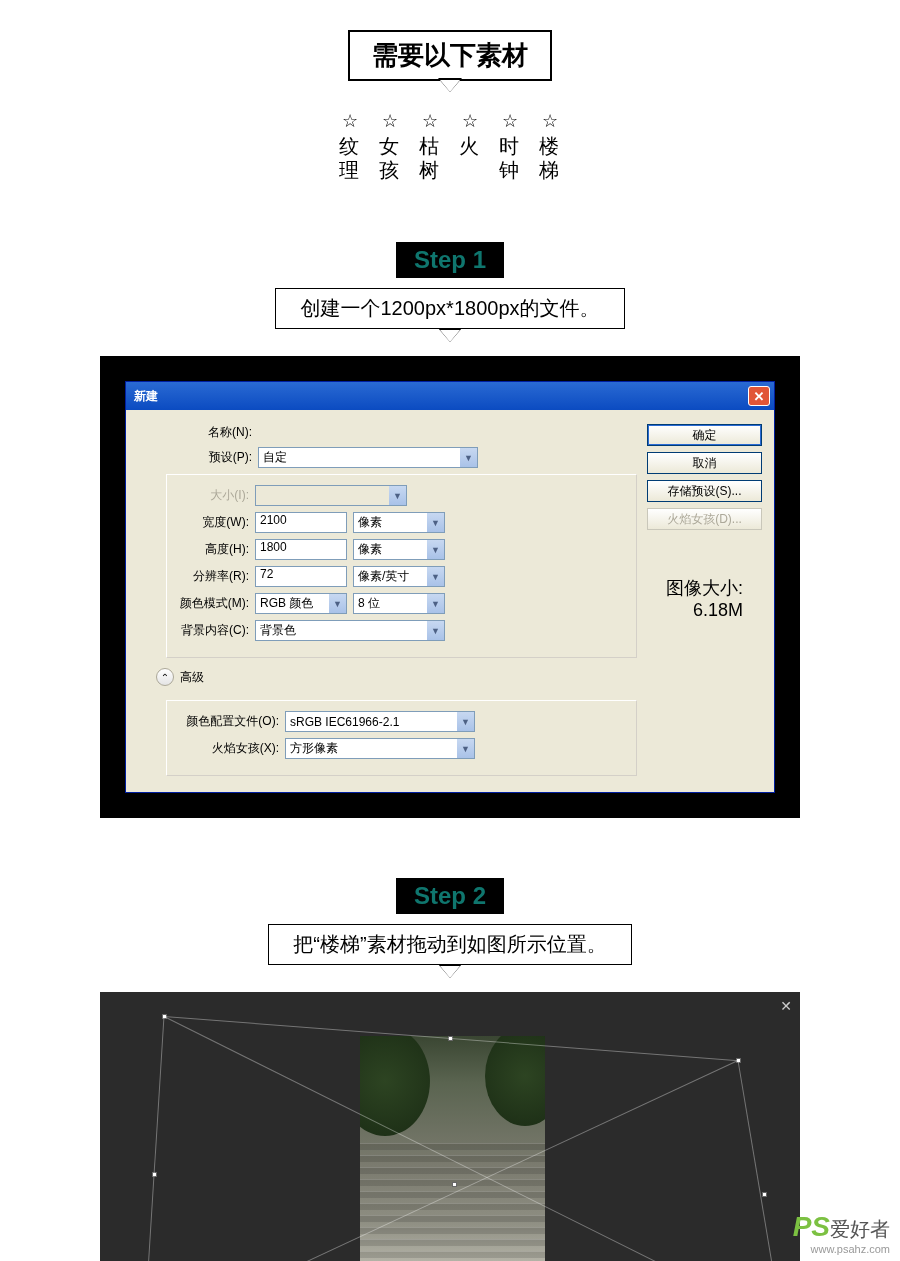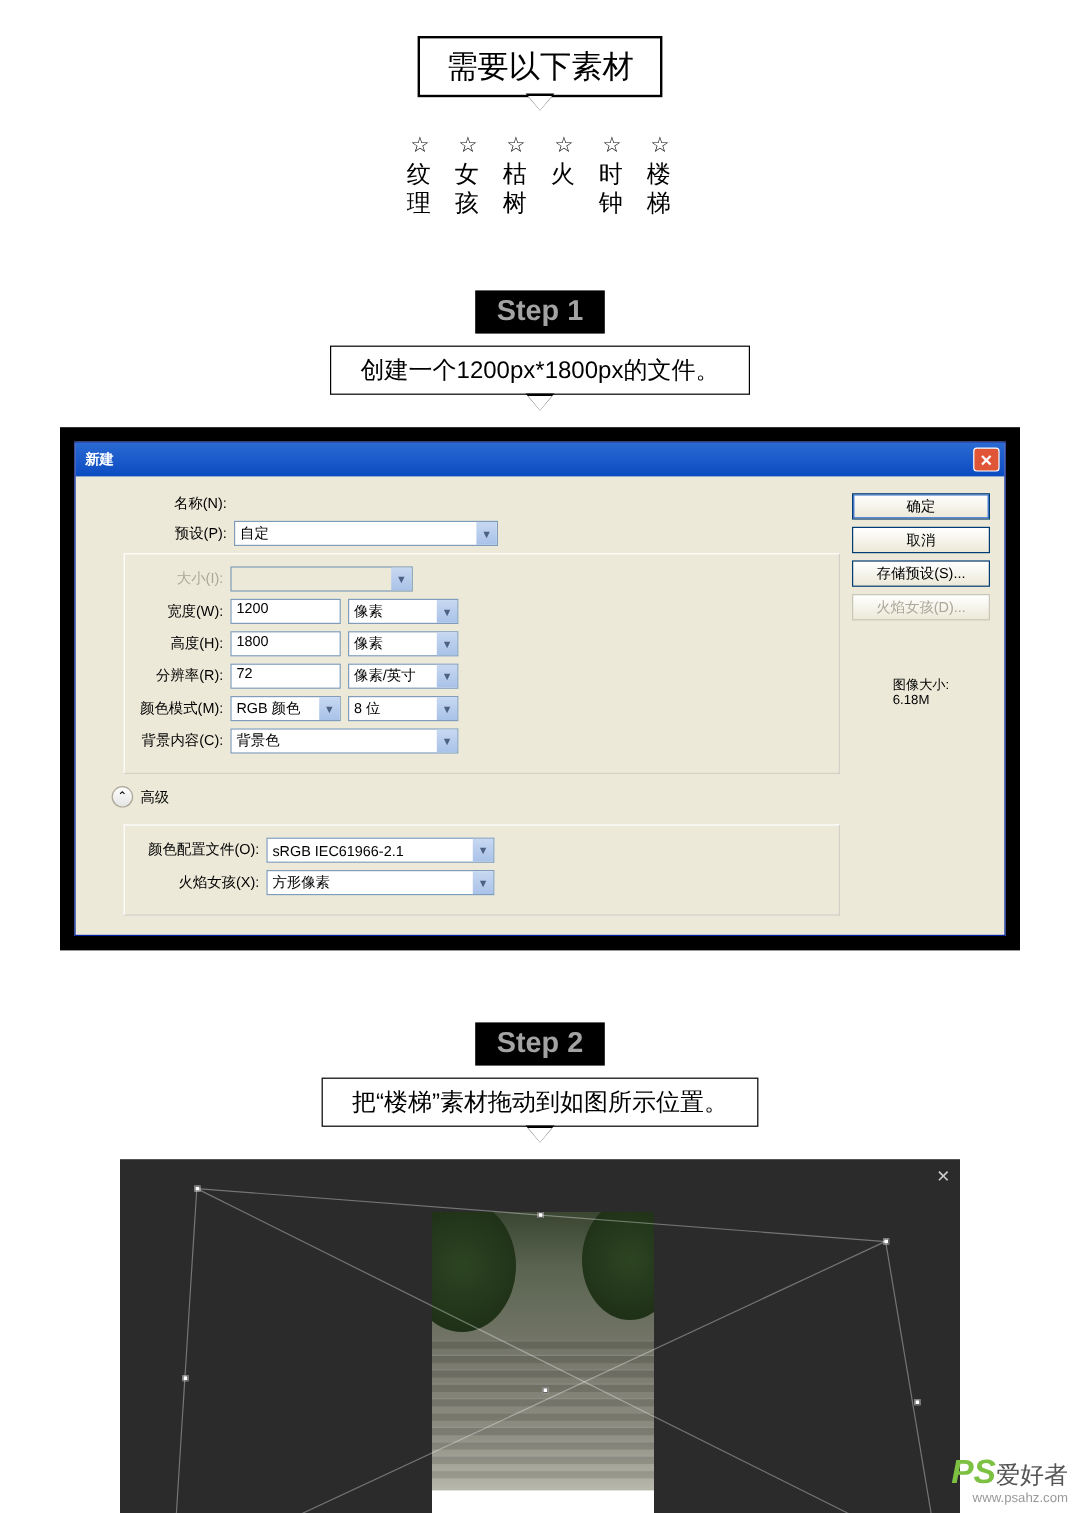--- a/index.html
+++ b/index.html
@@ -1,45 +1,45 @@
 <!DOCTYPE html>
 <html><head>
 <meta charset="utf-8">
 <style>
 *{box-sizing:border-box;margin:0;padding:0}
 body{font-family:"Microsoft YaHei",SimSun,Arial,sans-serif;background:#fff;width:900px;margin:0 auto;color:#000}
-.hdr-box{border:2px solid #000;padding:6px 22px;margin:30px auto 0;display:block;width:fit-content;font-size:26px;font-weight:normal}
+.hdr-box{border:2px solid #000;padding:6px 22px;margin:30px auto 0;display:block;width:fit-content;font-size:26px;font-weight:bold}
 .pointer{width:0;height:0;border-left:10px solid transparent;border-right:10px solid transparent;border-top:12px solid #fff;margin:-1px auto 0;position:relative}
 .pointer::before{content:"";position:absolute;left:-12px;top:-14px;border-left:12px solid transparent;border-right:12px solid transparent;border-top:14px solid #000;z-index:-1}
 .mats{display:flex;justify-content:center;gap:18px;margin-top:18px}
 .mat{display:flex;flex-direction:column;align-items:center;font-size:20px}
 .mat .star{font-size:18px;margin-bottom:2px}
 .mat .lbl{writing-mode:horizontal-tb;text-align:left;line-height:1.2;width:22px}
-.step-tag{background:#000;color:#a3a3a3;font-size:24px;font-weight:bold;padding:4px 18px;width:fit-content;margin:60px auto 1px}
+.step-tag{background:#000;color:#0f766e;font-size:24px;font-weight:bold;padding:4px 18px;width:fit-content;margin:60px auto 1px}
 .desc-box{border:1px solid #000;padding:6px 24px;margin:10px auto 2px;width:fit-content;font-size:20px}
-.dlg-wrap{background:#000;padding:12px;width:800px;margin:14px auto 0}
+.dlg-wrap{background:#000;padding:25px;width:700px;margin:14px auto 0}
 .dlg{background:#ece9d8;border:1px solid #001ea0;font-family:Tahoma,SimSun,sans-serif;font-size:12px}
 .titlebar{background:linear-gradient(to bottom,#2a6ad3,#0b4bc1);color:#fff;display:flex;align-items:center;justify-content:space-between;padding:4px 4px 4px 8px;font-weight:bold}
 .closebtn{background:#e15537;border:1px solid #fff;border-radius:3px;width:22px;height:20px;color:#fff;display:flex;align-items:center;justify-content:center;font-weight:bold;font-size:13px}
 .dlg-body{display:flex;padding:14px 12px 16px 12px;gap:10px}
 .left-col{flex:1}
 .row{display:flex;align-items:center;margin-bottom:6px}
 .lbl-r{width:120px;text-align:right;padding-right:6px;color:#000}
 .lbl-r.dim{color:#aca899}
 .txt-inp{border:1px solid #7f9db9;background:#fff;height:21px;padding:0 4px}
 .sel{border:1px solid #7f9db9;background:#fff;height:21px;display:flex;align-items:center;justify-content:space-between;padding:0 0 0 4px}
 .sel .arr{width:17px;height:19px;background:linear-gradient(to bottom,#c7d8f1,#a9c2e8);display:flex;align-items:center;justify-content:center;font-size:9px;color:#4d6185}
 .fieldset{border:1px solid #d4d0c8;border-top:1px solid #fff;border-left:1px solid #fff;padding:10px 8px;margin-left:28px}
 .adv-row{display:flex;align-items:center;gap:6px;margin:10px 0 14px 18px}
 .adv-circ{width:18px;height:18px;border-radius:50%;border:1px solid #aca899;background:linear-gradient(#fff,#e4e4e4);display:flex;align-items:center;justify-content:center;font-size:10px}
 .right-col{width:115px;display:flex;flex-direction:column;gap:6px;align-items:center}
 .btn{border:1px solid #003c74;background:linear-gradient(#fff,#ece9d8);height:22px;width:100%;font-size:12px;display:flex;align-items:center;justify-content:center}
 .btn.dim{color:#aca899;border-color:#c9c7ba}
 .btn.primary{box-shadow:0 0 0 1px #2a6ad3 inset}
-.info-txt{text-align:left;font-size:11px;margin-top:40px}
+.info-txt{text-align:right;font-size:18px;margin-top:40px}
 .step2-img{width:700px;height:370px;margin:14px auto 0;background:#2b2b2b;position:relative;overflow:hidden}
 .closex{position:absolute;top:6px;right:8px;color:#ccc;font-size:14px}
 .handle{position:absolute;width:5px;height:5px;background:#fff;border:1px solid #666}
 .tline{position:absolute;background:rgba(255,255,255,.35);height:1px;transform-origin:left center}
 .canvas{position:absolute;left:260px;top:44px;width:185px;height:298px;background:#fff}
 .photo{position:absolute;left:260px;top:44px;width:185px;height:232px;background:linear-gradient(180deg,#3a4632 0%,#5a6450 20%,#7a7a6e 55%,#8e8e82 80%,#b9b8ac 100%);overflow:hidden}
 .stair{position:absolute;left:0;right:0;height:7px;background:rgba(0,0,0,.12);border-top:1px solid rgba(255,255,255,.18)}
 .bush{position:absolute;background:radial-gradient(circle,#2d4422,#1a2b14);border-radius:50%}
 .watermark{position:absolute;bottom:6px;right:10px;text-align:right;font-family:Arial}
 .watermark .ps{font-size:28px;font-weight:bold;font-style:italic;color:#7cc142}
@@ -103,21 +103,21 @@
         <div class="fieldset">
           <div class="row">
             <div class="lbl-r dim" style="width:80px">大小(I):</div>
             <div class="sel dim" style="width:152px;background:#ece9d8">
                 <span></span>
                 <span class="arr">▼</span>
               </div>
           </div>
           <div class="row">
             <div class="lbl-r" style="width:80px">宽度(W):</div>
-            <div class="txt-inp" style="width:92px">1200</div>
+            <div class="txt-inp" style="width:92px">2100</div>
             <div style="width:6px"></div>
             <div class="sel" style="width:92px">
                 <span>像素</span>
                 <span class="arr">▼</span>
               </div>
           </div>
           <div class="row">
             <div class="lbl-r" style="width:80px">高度(H):</div>
             <div class="txt-inp" style="width:92px">1800</div>
             <div style="width:6px"></div>

